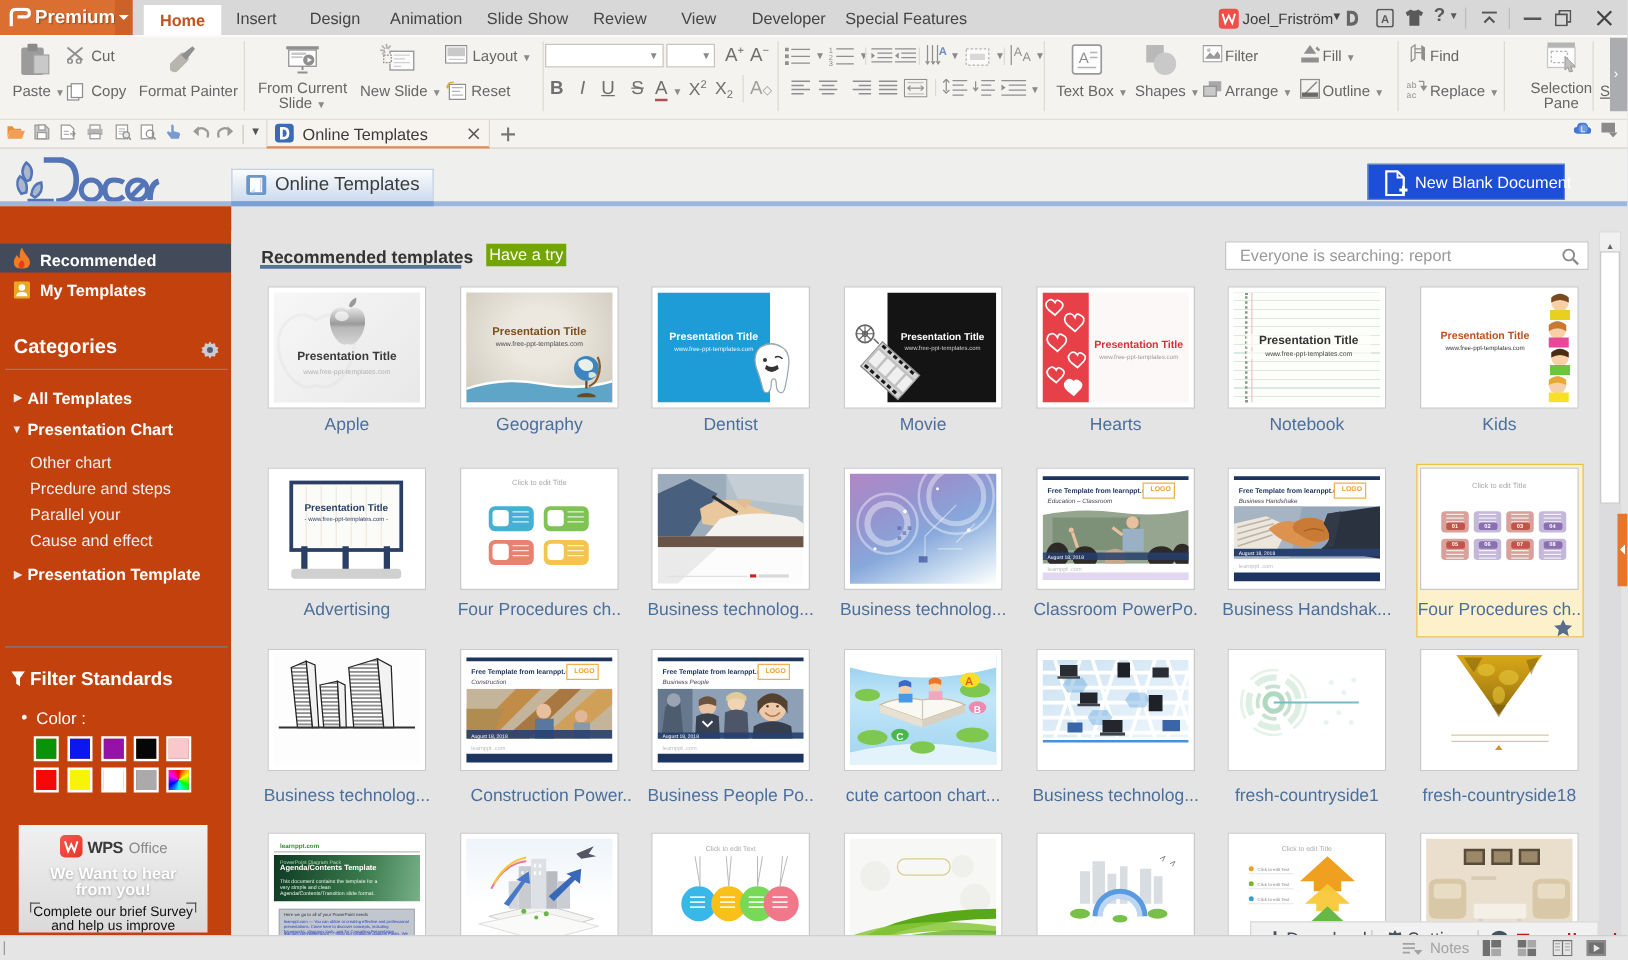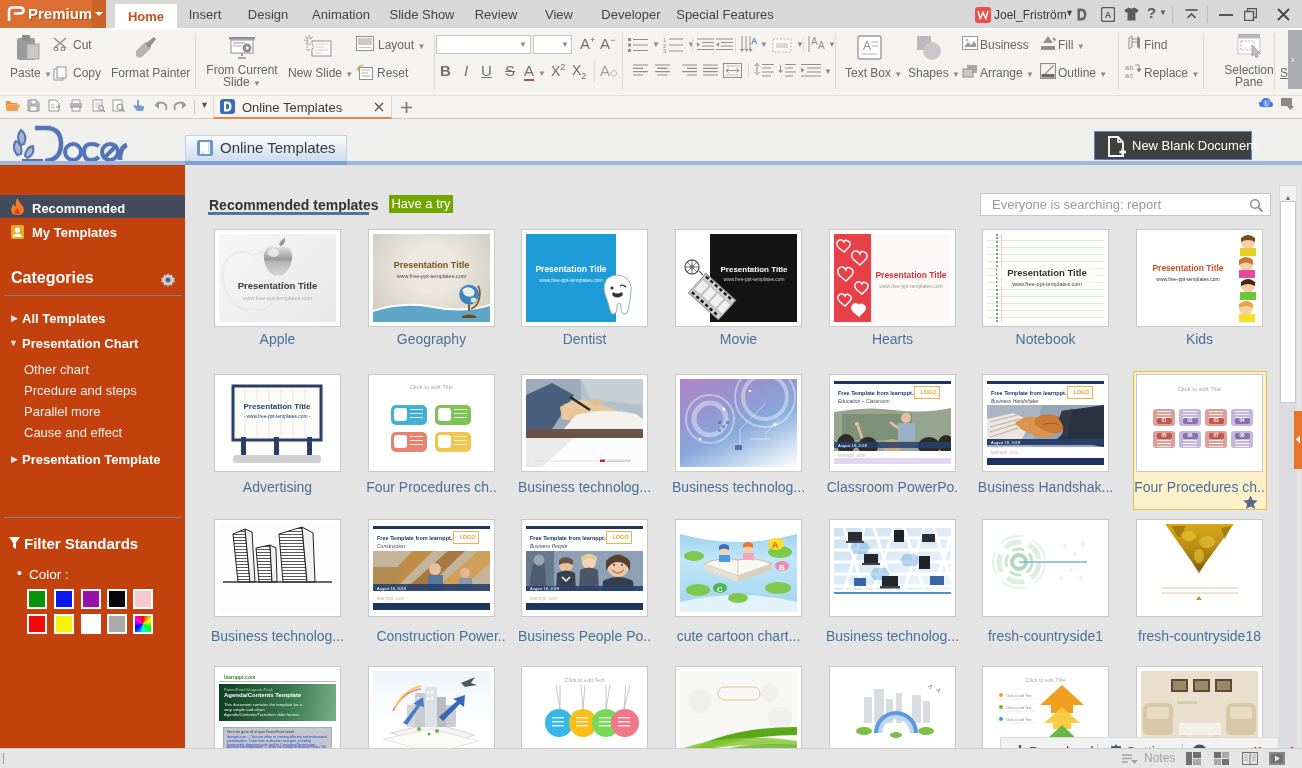--- a/index.html
+++ b/index.html
@@ -22,21 +22,21 @@
 .rlbl small.da { color:#8a8a8a; font-size:8px; }
 .ric { position:absolute; }
 
 #qat { position:absolute; left:0; top:96px; width:1302px; height:23px; background:#f5f3f0; border-bottom:1px solid #d2cdc6; }
 #doctab { position:absolute; left:213px; top:0px; width:179px; height:23px; background:#f7f4f0; border-left:1px solid #ddd8d0; border-right:1px solid #ddd8d0; border-bottom:2px solid #e08850; }
 
 #docerband { position:absolute; left:0; top:119px; width:1302px; height:46px; background:#efefee; }
 #blueline { position:absolute; left:0; top:161px; width:1302px; height:4px; background:#9db6dd; }
 #ottab { position:absolute; left:185px; top:16px; width:162px; height:26px; background:linear-gradient(#fbfcfd,#ccdbee); border:1px solid #c2d0e2; border-bottom:none; }
 #ottabline { position:absolute; left:185px; top:161px; width:162px; height:4px; background:#7aa0d4; z-index:3; }
-#nbd { position:absolute; left:1094px; top:12px; width:158px; height:29px; background:#404040; border:1px solid #5f81ce; color:#fff; font-size:13px; }
+#nbd { position:absolute; left:1094px; top:12px; width:158px; height:29px; background:#1d4ed8; border:1px solid #5f81ce; color:#fff; font-size:13px; }
 
 #sidebar { position:absolute; left:0; top:165px; width:185px; height:583px; background:#c2410c; color:#fff; }
 .sbold { font-weight:bold; font-size:13px; }
 
 #main { position:absolute; left:185px; top:165px; width:1300px; height:583px; background:#e4e4e5;margin-top:20px; }
 
 .card { position:absolute; width:127px; height:98px; background:#fff; border:1px solid #c9c9c9; padding:4px; }
 .card .art { position:relative; width:117px; height:88px; overflow:hidden; background:#fff; }
 .cap { position:absolute; width:150px; text-align:center; font-size:14px; color:#4b6f9a; white-space:nowrap; overflow:hidden; }
 
@@ -274,21 +274,21 @@
   <svg class="ric" style="left:915px;top:4px" width="27" height="27" viewBox="0 0 27 27">
       <rect x="2" y="2" width="14" height="14" fill="#b9b9b9"></rect>
       <circle cx="17" cy="17" r="9" fill="#c9c9c9"></circle>
     </svg>
   <div class="rlbl" style="left:908px;top:36px">Shapes <small class="da">▼</small></div>
   <svg class="ric" style="left:962px;top:6px" width="16" height="14" viewBox="0 0 16 14">
       <rect x="0.5" y="0.5" width="15" height="13" fill="#fdfdfd" stroke="#9a9a9a"></rect>
       <path d="M2 11 L6 6 L9 9 L12 5 L14 8 L14 11 Z" fill="#9a9a9a"></path>
       <circle cx="5" cy="4" r="1.5" fill="#c0c0c0"></circle>
     </svg>
-  <div class="rlbl" style="left:980px;top:8px">Business</div>
+  <div class="rlbl" style="left:980px;top:8px">Filter</div>
   <svg class="ric" style="left:962px;top:34px" width="16" height="14" viewBox="0 0 16 14">
       <rect x="5" y="1" width="10" height="8" fill="#a8a8a8"></rect>
       <rect x="1" y="5" width="10" height="8" fill="#c9c9c9" stroke="#8f8f8f"></rect>
     </svg>
   <div class="rlbl" style="left:980px;top:36px">Arrange <small class="da">▼</small></div>
   <svg class="ric" style="left:1040px;top:5px" width="16" height="16" viewBox="0 0 16 16">
       <path d="M8 1 L13 8 L3 8 Z" fill="#8f8f8f"></path>
       <rect x="1" y="11" width="14" height="4" fill="#8f8f8f"></rect>
       <path d="M13 3 L15.5 5.5" stroke="#8f8f8f" stroke-width="2"></path>
     </svg>
@@ -441,21 +441,21 @@
       <path d="M7 0 L8.3 2.2 L11 1.6 L11.5 4.3 L14 5.2 L12.8 7 L14 8.8 L11.5 9.7 L11 12.4 L8.3 11.8 L7 14 L5.7 11.8 L3 12.4 L2.5 9.7 L0 8.8 L1.2 7 L0 5.2 L2.5 4.3 L3 1.6 L5.7 2.2 Z" fill="#c9ccd3"></path>
       <circle cx="7" cy="7" r="2.4" fill="#575d6c"></circle>
     </svg>
   <div class="abs" style="left:4px;top:130px;width:178px;height:1px;background:#7a8090"></div>
   <span class="abs" style="left:11px;top:148px;font-size:9px;color:#e8e8ea">▶</span>
   <div class="sbold abs" style="left:22px;top:146px">All Templates</div>
   <span class="abs" style="left:9px;top:173px;font-size:9px;color:#e8e8ea">▼</span>
   <div class="sbold abs" style="left:22px;top:171px">Presentation Chart</div>
   <div class="abs" style="left:24px;top:197px;font-size:13px;color:#eceef0">Other chart</div>
   <div class="abs" style="left:24px;top:218px;font-size:13px;color:#eceef0">Prcedure and steps</div>
-  <div class="abs" style="left:24px;top:239px;font-size:13px;color:#eceef0">Parallel more</div>
+  <div class="abs" style="left:24px;top:239px;font-size:13px;color:#eceef0">Parallel your</div>
   <div class="abs" style="left:24px;top:260px;font-size:13px;color:#eceef0">Cause and effect</div>
   <span class="abs" style="left:11px;top:289px;font-size:9px;color:#e8e8ea">▶</span>
   <div class="sbold abs" style="left:22px;top:287px">Presentation Template</div>
   <div class="abs" style="left:4px;top:352px;width:178px;height:1px;background:#7a8090"></div>
   <svg class="abs" style="left:9px;top:372px" width="11" height="12" viewBox="0 0 11 12">
       <path d="M0 0 L11 0 L7 5.5 L7 12 L4 10 L4 5.5 Z" fill="#fff"></path>
     </svg>
   <div class="abs" style="left:24px;top:370px;font-size:15px;font-weight:bold">Filter Standards</div>
   <div class="abs" style="left:17px;top:400px;font-size:14px;color:#fff">•</div>
   <div class="abs" style="left:29px;top:402px;font-size:13.5px;color:#fff">Color :</div>
@@ -482,20 +482,34 @@
     </div>
   <div class="abs" style="left:81px;top:449px;width:20px;height:20px;background:#fff;border:2px solid #fff">
       <div style="width:16px;height:16px;background:#ffffff"></div>
     </div>
   <div class="abs" style="left:107px;top:449px;width:20px;height:20px;background:#fff;border:2px solid #fff">
       <div style="width:16px;height:16px;background:#aaaaaa"></div>
     </div>
   <div class="abs" style="left:133px;top:449px;width:20px;height:20px;background:#fff;border:2px solid #fff">
       <div style="width:16px;height:16px;background:conic-gradient(#f00,#ff0,#0f0,#0ff,#00f,#f0f,#f00)"></div>
     </div>
+  <div class="abs" style="left:15px;top:495px;width:151px;height:86px;background:linear-gradient(#f0f0f0,#dadada);overflow:hidden">
+    <div class="abs" style="left:33px;top:8px;width:18px;height:18px;border-radius:4px;background:linear-gradient(135deg,#f4574d,#e8342a)"></div>
+    <svg class="abs" style="left:36px;top:11px" width="12" height="12" viewBox="0 0 12 12">
+        <path d="M1 2 L3.5 10 L6 4.5 L8.5 10 L11 2" fill="none" stroke="#fff" stroke-width="1.6"></path>
+      </svg>
+    <span class="abs" style="left:55px;top:10px;font-size:13px;font-weight:bold;color:#3a3a3a;letter-spacing:-0.5px">WPS</span>
+    <span class="abs" style="left:88px;top:11px;font-size:12px;color:#888">Office</span>
+    <div class="abs" style="left:0;top:32px;width:151px;text-align:center;font-size:13px;font-weight:bold;color:#fff;text-shadow:0 1px 2px #999;line-height:13px">We Want to hear<br>from you!</div>
+    <div class="abs" style="left:9px;top:62px;width:133px;height:24px">
+      <div class="abs" style="left:0;top:0;width:8px;height:8px;border-left:1px solid #555;border-top:1px solid #555"></div>
+      <div class="abs" style="right:0;top:0;width:8px;height:8px;border-right:1px solid #555;border-top:1px solid #555"></div>
+      <div class="abs" style="left:0;top:3px;width:133px;text-align:center;font-size:11px;color:#111;line-height:11px">Complete our brief Survey<br>and help us improve</div>
+    </div>
+  </div>
 </div>
 <div id="main">
   <div class="abs" style="left:24px;top:12px;font-size:14px;font-weight:bold;color:#333">Recommended templates</div>
   <div class="abs" style="left:23px;top:27px;width:161px;height:3px;background:#54749c"></div>
   <div class="abs" style="left:204px;top:10px;width:64px;height:18px;background:#72a500;color:#fff;font-size:13px;text-align:center;line-height:18px">Have a try</div>
   <div class="abs" style="left:795px;top:8px;width:291px;height:23px;background:#fff;border:1px solid #c6c6c6">
     <span class="abs" style="left:11px;top:3px;font-size:13px;color:#999">Everyone is searching: report</span>
     <svg class="abs" style="left:268px;top:4px" width="15" height="15" viewBox="0 0 15 15">
         <circle cx="6" cy="6" r="4.3" fill="none" stroke="#8a8a8a" stroke-width="1.5"></circle>
         <path d="M9.5 9.5 L13.5 13.5" stroke="#8a8a8a" stroke-width="1.8"></path>

